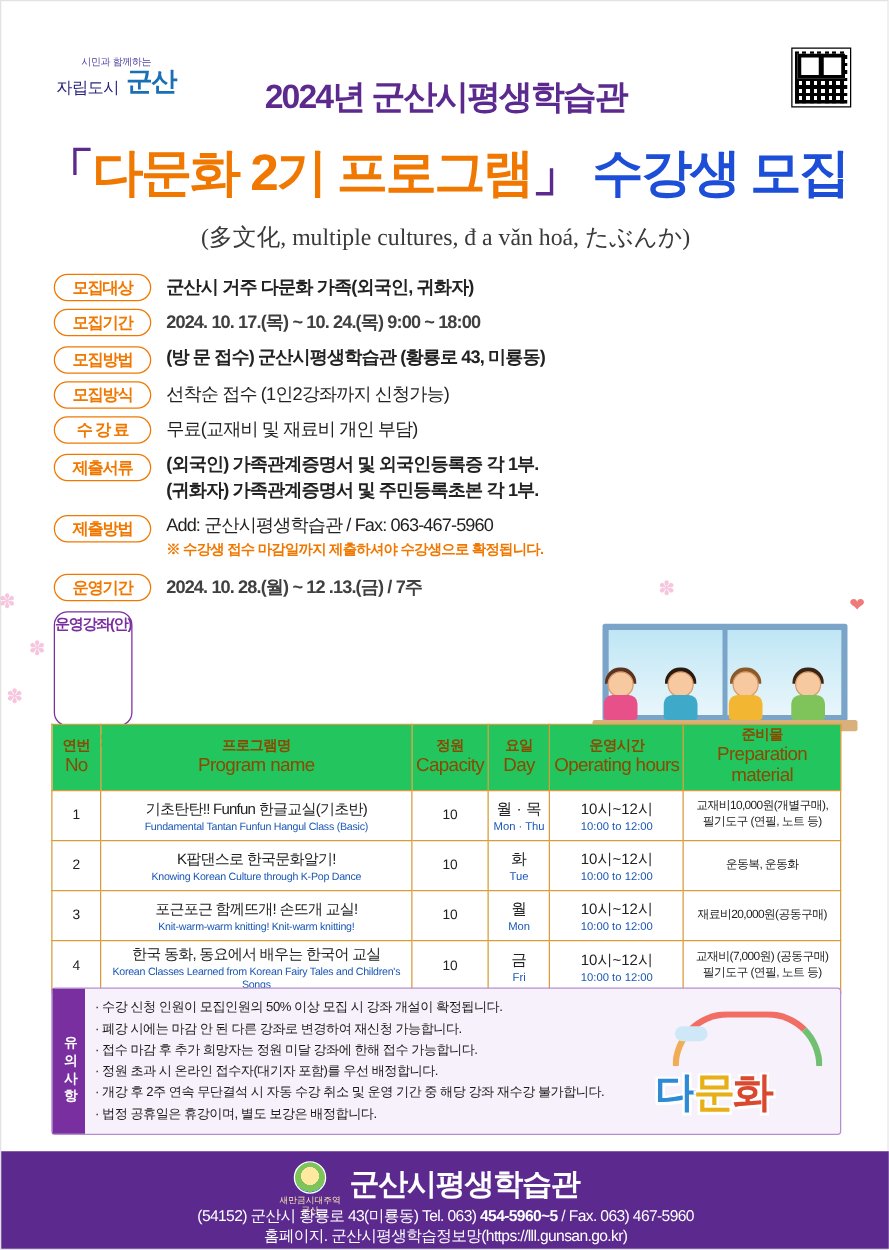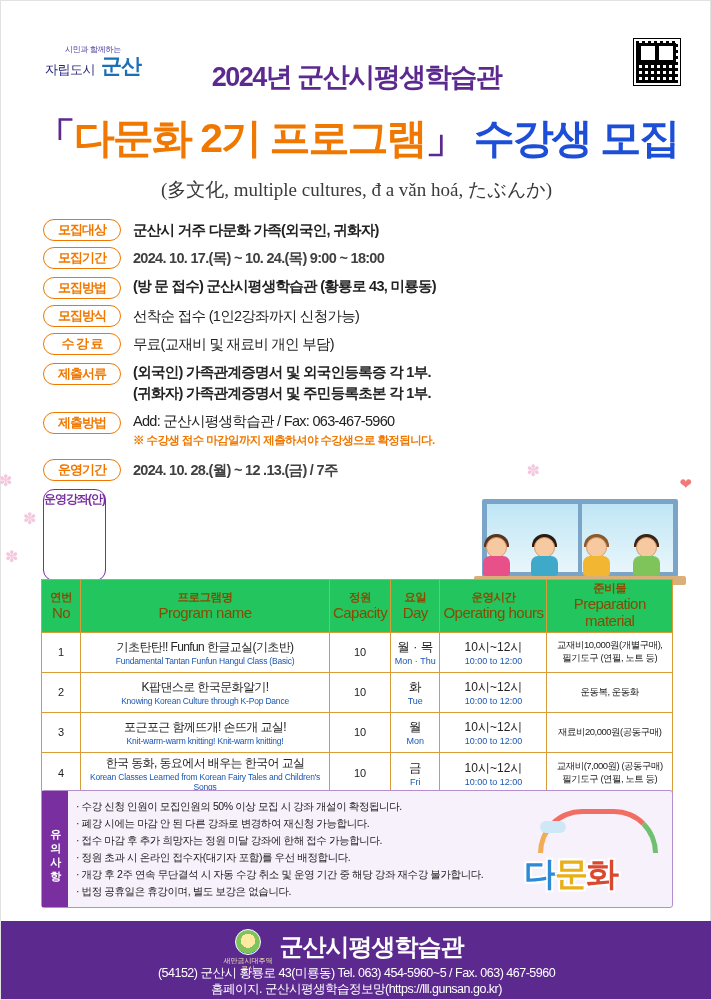--- a/index.html
+++ b/index.html
@@ -245,21 +245,21 @@
   }
   .f-title {
     position: absolute; left: 0; top: 10px; width: 711px; text-align: center;
     font-size: 24px; font-weight: bold; letter-spacing: -1px;
     padding-left: 30px;
   }
   .f-line1 {
     position: absolute; left: 0; top: 44px; width: 711px; text-align: center;
     font-size: 12.5px; letter-spacing: -0.5px;
   }
-  .f-line1 b { font-weight: normal; }
+  .f-line1 b { font-weight: bold; }
   .f-line2 {
     position: absolute; left: 0; top: 60px; width: 711px; text-align: center;
     font-size: 12.5px; letter-spacing: -0.5px;
   }
 </style>
 </head>
 <body>
 
 <div class="poster">
 
@@ -466,21 +466,21 @@
   <div class="notes">
     <div class="notes-tab">
       <span style="writing-mode:vertical-rl; letter-spacing:3px;">유의사항</span>
     </div>
     <div class="notes-list">
       <div>· 수강 신청 인원이 모집인원의 50% 이상 모집 시 강좌 개설이 확정됩니다.</div>
       <div>· 폐강 시에는 마감 안 된 다른 강좌로 변경하여 재신청 가능합니다.</div>
       <div>· 접수 마감 후 추가 희망자는 정원 미달 강좌에 한해 접수 가능합니다.</div>
       <div>· 정원 초과 시 온라인 접수자(대기자 포함)를 우선 배정합니다.</div>
       <div>· 개강 후 2주 연속 무단결석 시 자동 수강 취소 및 운영 기간 중 해당 강좌 재수강 불가합니다.</div>
-      <div>· 법정 공휴일은 휴강이며, 별도 보강은 없습니다.</div>
+      <div>· 법정 공휴일은 휴강이며, 별도 보강은 배정합니다.</div>
     </div>
     <div class="multi-art">
       <div class="rainbow"></div>
       <div class="cloud"></div>
       <div class="mword">
         <span class="a">다</span><span class="b">문</span><span class="c">화</span>
       </div>
     </div>
   </div>
 

